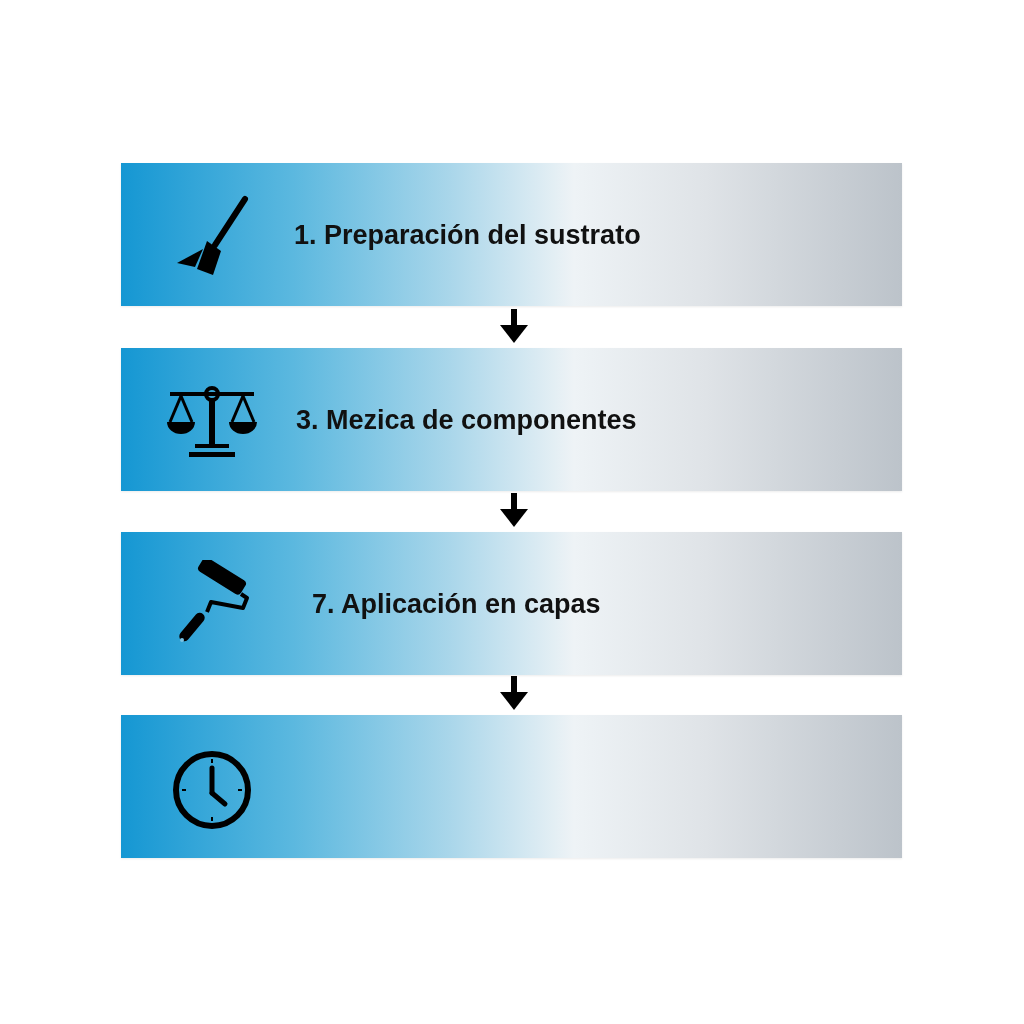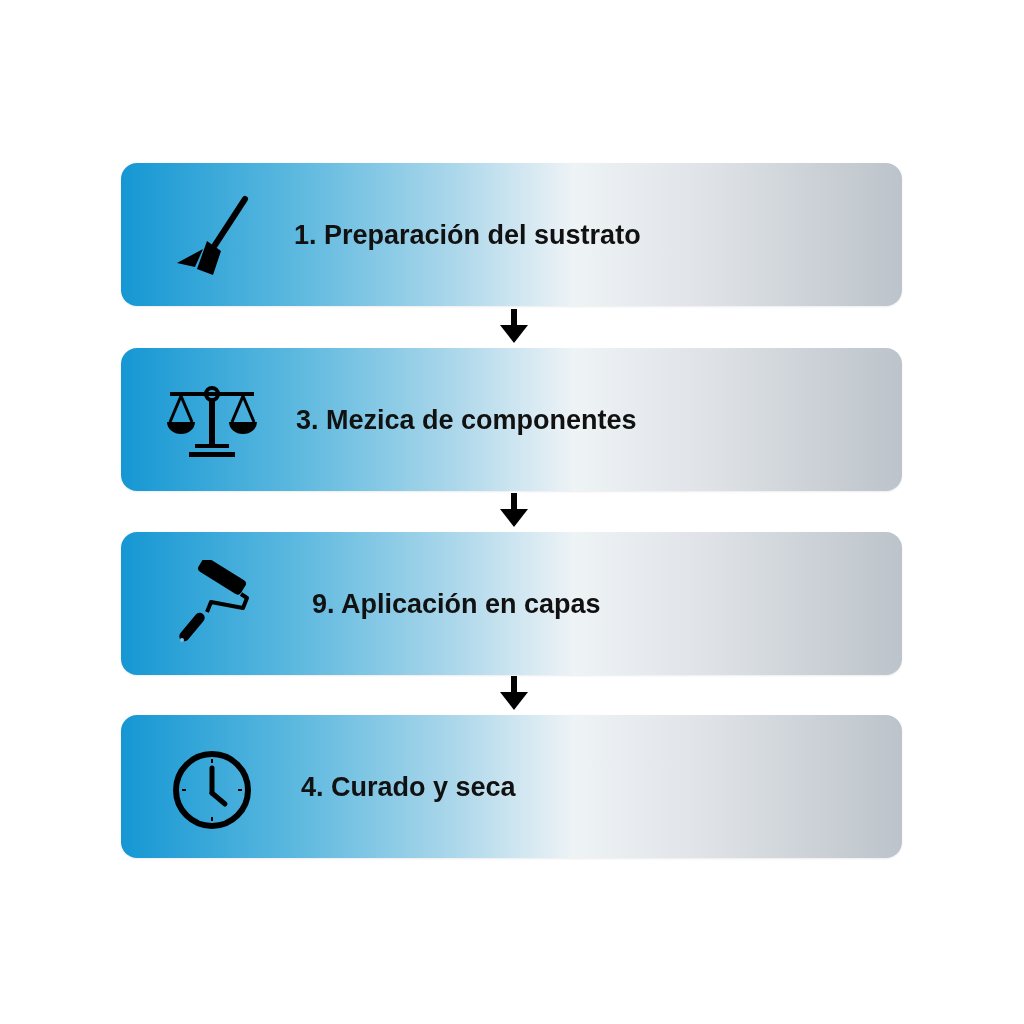--- a/index.html
+++ b/index.html
@@ -1,18 +1,18 @@
 <!DOCTYPE html>
 <html><head>
 <meta charset="utf-8">
 <style>
   html, body { margin:0; padding:0; }
   body { width:1024px; height:1024px; background:#ffffff; position:relative; overflow:hidden;
          font-family:"Liberation Sans", sans-serif; }
-  .step { position:absolute; left:121px; width:781px; height:143px; border-radius:16px;
+  .step { position:absolute; left:121px; width:781px; height:143px; border-radius:0;
           background: linear-gradient(90deg, #1597d3 0%, #5bb8df 22%, #a9d6ea 42%, #eef3f6 58%, #dfe3e7 75%, #bcc3ca 100%);
           box-shadow: 0 1px 2px rgba(0,0,0,0.08); }
   .icon { position:absolute; left:46px; top:28px; width:90px; height:90px; }
   .label { position:absolute; top:50%; transform:translateY(-50%); font-weight:bold; font-size:27px; color:#111; white-space:nowrap; }
   .arrow { position:absolute; left:498px; width:32px; height:36px; }
 </style>
 </head>
 <body>
 
 <div>
@@ -53,34 +53,33 @@
       <polygon points="2,16 30,16 16,34" fill="#000"></polygon>
   </svg>
 
   <div class="step" style="top:532px;">
     <svg class="icon" viewBox="0 0 90 90">
       <rect x="30" y="8" width="50" height="16" rx="4" transform="rotate(32 55 16)" fill="#000"></rect>
       <path d="M74 34 L80 38 L76 48 L44 42 L40 52" fill="none" stroke="#000" stroke-width="4" stroke-linejoin="round"></path>
       <rect x="20" y="50" width="10" height="34" rx="5" transform="rotate(40 25 67)" fill="#000"></rect>
       <circle cx="15" cy="80" r="2" fill="#7ac3e4"></circle>
     </svg>
-    <div class="label" style="left:191px;">9. Aplicación en capas</div>
+    <div class="label" style="left:191px;">7. Aplicación en capas</div>
   </div>
 
   <svg class="arrow" style="top:676px;" viewBox="0 0 32 36">
     <rect x="13" y="0" width="6" height="18" fill="#000"></rect>
       <polygon points="2,16 30,16 16,34" fill="#000"></polygon>
   </svg>
 
   <div class="step" style="top:715px;">
     <svg class="icon" viewBox="0 0 90 90">
       <circle cx="45" cy="47" r="36" fill="none" stroke="#000" stroke-width="6"></circle>
       <line x1="45" y1="25" x2="45" y2="50" stroke="#000" stroke-width="5" stroke-linecap="round"></line>
       <line x1="45" y1="50" x2="58" y2="61" stroke="#000" stroke-width="5" stroke-linecap="round"></line>
       <rect x="44" y="16" width="2" height="4" fill="#000"></rect>
       <rect x="44" y="74" width="2" height="4" fill="#000"></rect>
       <rect x="15" y="46" width="4" height="2" fill="#000"></rect>
       <rect x="71" y="46" width="4" height="2" fill="#000"></rect>
     </svg>
-    <div class="label" style="left:180px;">4. Curado y seca</div>
   </div>
 
 </div>
 
 </body></html>

